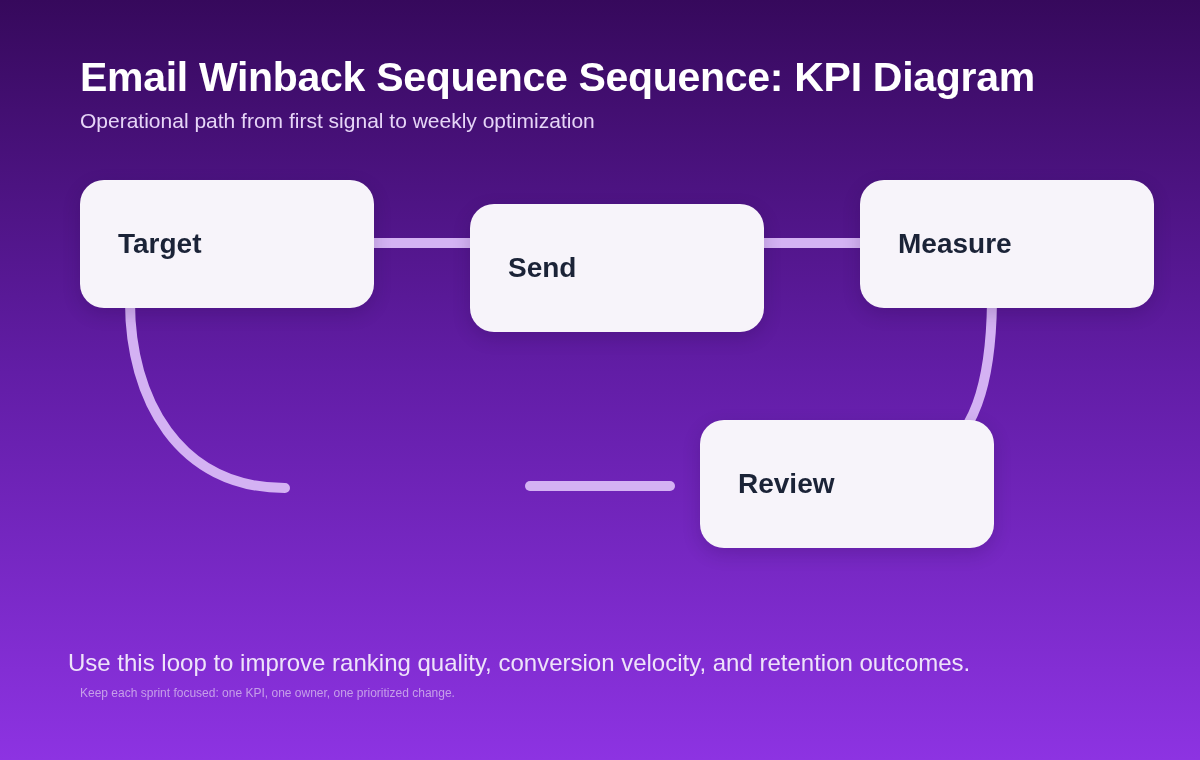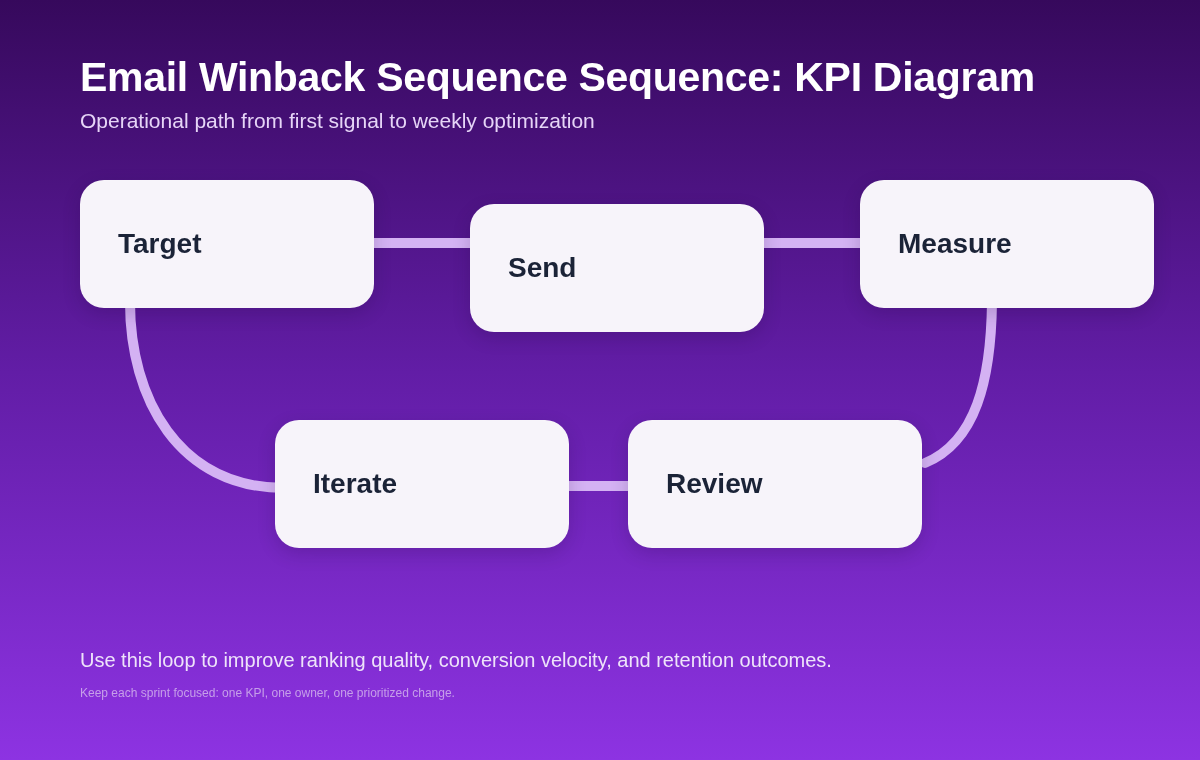--- a/index.html
+++ b/index.html
@@ -47,25 +47,25 @@
   }
   .node-label {
     color: var(--color-node-text, #1b2337);
     font-size: 28px; font-weight: bold;
     white-space: nowrap;
   }
   .node-target  { left: 80px;  top: 180px; }
   .node-send    { left: 470px; top: 180px; margin-top: 24px; }
   .node-measure { left: 860px; top: 180px; text-align: center; }
   .node-iterate { left: 275px; top: 420px; }
-  .node-review  { left: 628px; top: 420px; }
+  .node-review  { left: 700px; top: 420px; }
   .footer-line-1 {
-    position: absolute; left: 80px; top: 649px;
+    position: absolute; left: 68px; top: 649px;
     color: var(--color-footer-primary, #eee3fa);
-    font-size: 20px;
+    font-size: 24px;
     white-space: nowrap;
   }
   .footer-line-2 {
     position: absolute; left: 80px; top: 686px;
     color: var(--color-footer-secondary, #c69fe9);
     font-size: 12px;
     white-space: nowrap;
   }
 </style>
 </head>
@@ -89,23 +89,20 @@
   </div>
 
   <div class="node node-send">
     <span class="node-label">Send</span>
   </div>
 
   <div class="node node-measure">
     <span class="node-label">Measure</span>
   </div>
 
-  <div class="node node-iterate">
-    <span class="node-label">Iterate</span>
-  </div>
 
   <div class="node node-review">
     <span class="node-label">Review</span>
   </div>
 
   <div class="footer-line-1">Use this loop to improve ranking quality, conversion velocity, and retention outcomes.</div>
   <div class="footer-line-2">Keep each sprint focused: one KPI, one owner, one prioritized change.</div>
 
 </div>
 

